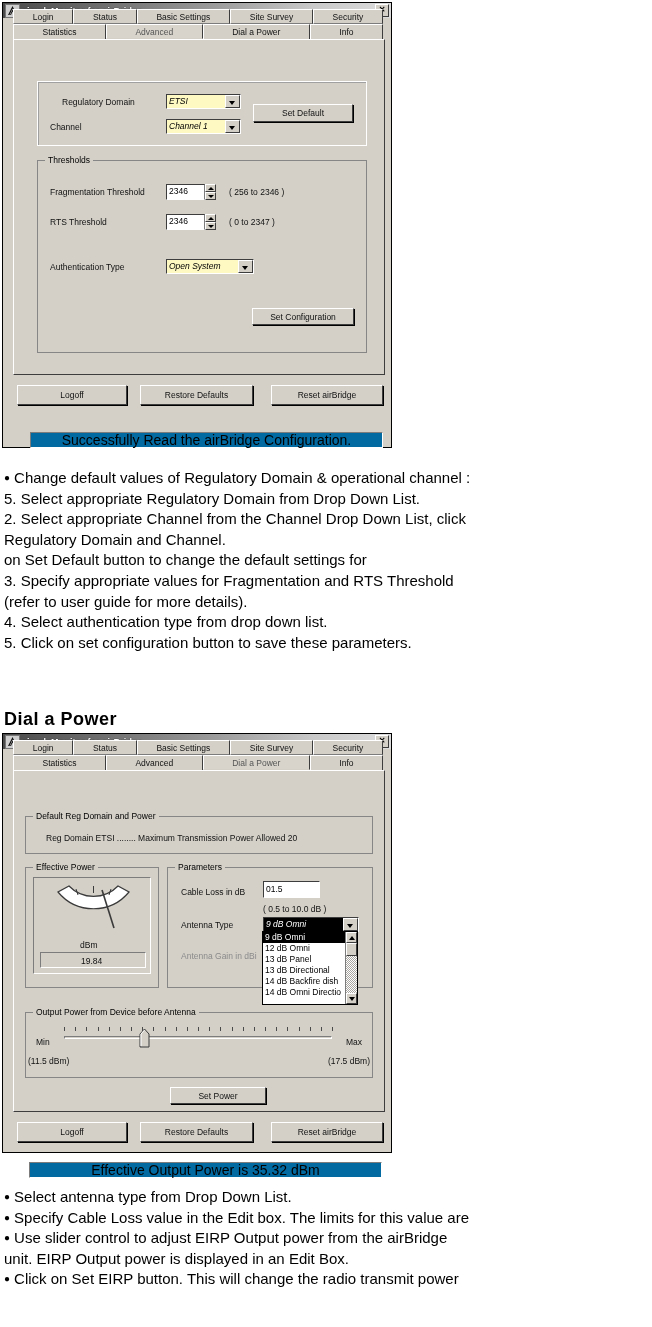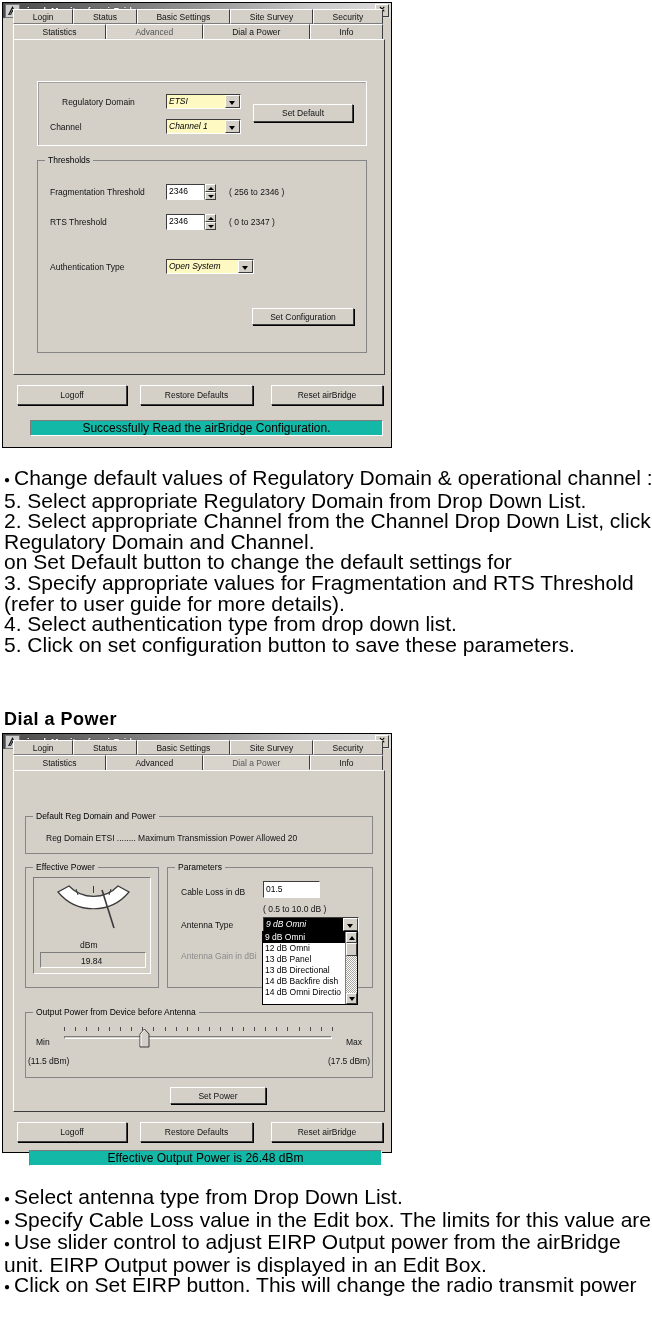--- a/index.html
+++ b/index.html
@@ -57,23 +57,23 @@
   .spin .sb div{flex:1 1 50%;background:#d4d0c8;border-top:1px solid #fff;border-left:1px solid #fff;
                 border-right:1px solid #3d3d3d;border-bottom:1px solid #3d3d3d;position:relative;box-sizing:border-box;cursor:pointer;}
   .spin .sb div:after{content:"";position:absolute;left:2px;top:2px;border-left:3px solid transparent;border-right:3px solid transparent;}
   .spin .sb div.up:after{border-bottom:3px solid #000;}
   .spin .sb div.dn:after{border-top:3px solid #000;}
 
   .btn{position:absolute;background:#d4d0c8;border-top:1px solid #fff;border-left:1px solid #fff;
        border-right:1px solid #3d3d3d;border-bottom:1px solid #3d3d3d;box-shadow:1px 1px 0 #000;
        font-size:8.5px;display:flex;align-items:center;justify-content:center;color:#111;cursor:pointer;box-sizing:border-box;}
 
-  .statusbar{position:absolute;background:#14b8a6;border-top:1px solid #7c7c7c;border-left:1px solid #7c7c7c;
-             border-right:1px solid #fff;border-bottom:1px solid #fff;font-size:12px;
-             display:flex;align-items:center;justify-content:center;box-sizing:border-box;}
+  .statusbar{position:absolute;background:#0369a1;border-top:1px solid #7c7c7c;border-left:1px solid #7c7c7c;
+             border-right:1px solid #fff;border-bottom:1px solid #fff;font-size:14px;
+             display:flex;align-items:center;justify-content:center;box-sizing:border-box;margin-top:12px;}
 
   .sunken{position:absolute;border-top:1px solid #7c7c7c;border-left:1px solid #7c7c7c;
           border-right:1px solid #fff;border-bottom:1px solid #fff;box-sizing:border-box;padding-left:14px;}
 
   
   .droplist{position:absolute;background:#fff;border:1px solid #000;box-sizing:border-box;display:flex;z-index:40;}
   .droplist .dlitems{flex:1 1 auto;overflow:hidden;}
   .droplist .dli{font-size:8.5px;line-height:11px;padding-left:2px;white-space:nowrap;overflow:hidden;cursor:pointer;}
   .droplist .dli.sel{background:#000;color:#fff;}
   .droplist .dlsb{flex:0 0 11px;background:#d4d0c8;display:flex;flex-direction:column;border-left:1px solid #7c7c7c;}
@@ -95,21 +95,21 @@
                  border-top:1px solid #7c7c7c;border-left:1px solid #7c7c7c;border-bottom:1px solid #fff;border-right:1px solid #fff;
                  background:#d4d0c8;box-sizing:border-box;}
   .slider .thumb{position:absolute;width:11px;height:19px;top:2px;cursor:pointer;}
   .slider .thumb svg{display:block;}
 
   
   .gauge{position:absolute;}
   .gauge svg{display:block;}
 
   
-  .prose{position:absolute;font-size:21px;line-height:20.6px;color:#000;font-family:"Liberation Sans",sans-serif;}
+  .prose{position:absolute;font-size:15px;line-height:20.6px;color:#000;font-family:"Liberation Sans",sans-serif;}
   .prose p{margin:0;white-space:nowrap;}
   .bullet:before{content:"\25CF";font-size:10px;vertical-align:2px;margin-right:4px;}
   .h2{position:absolute;font-size:18px;font-weight:bold;letter-spacing:.5px;}
 </style>
 </head>
 <body>
 
 <div class="win" style="top:2px;width:390px;height:446px;">
 
   <div class="titlebar">
@@ -345,21 +345,21 @@
     </div>
   </div>
 
   <div class="btn" style="left:167px;top:353px;width:96px;height:17px;">Set Power</div>
 
   <div class="btn" style="left:14px;top:388px;width:110px;height:20px;">Logoff</div>
   <div class="btn" style="left:137px;top:388px;width:113px;height:20px;">Restore Defaults</div>
   <div class="btn" style="left:268px;top:388px;width:112px;height:20px;">Reset airBridge</div>
 </div>
 
-<div class="statusbar" style="left:29px;top:1150px;width:353px;height:16px;">Effective Output Power is 26.48 dBm</div>
+<div class="statusbar" style="left:29px;top:1150px;width:353px;height:16px;">Effective Output Power is 35.32 dBm</div>
 
 <div class="prose" style="left:4px;top:1187px;width:648px;">
   <p class="bullet">Select antenna type from Drop Down List.</p>
   <p class="bullet">Specify Cable Loss value in the Edit box. The limits for this value are</p>
   <p class="bullet">Use slider control to adjust EIRP Output power from the airBridge</p>
   <p>unit. EIRP Output power is displayed in an Edit Box.</p>
   <p class="bullet">Click on Set EIRP button. This will change the radio transmit power</p>
 </div>
 
 </body></html>

